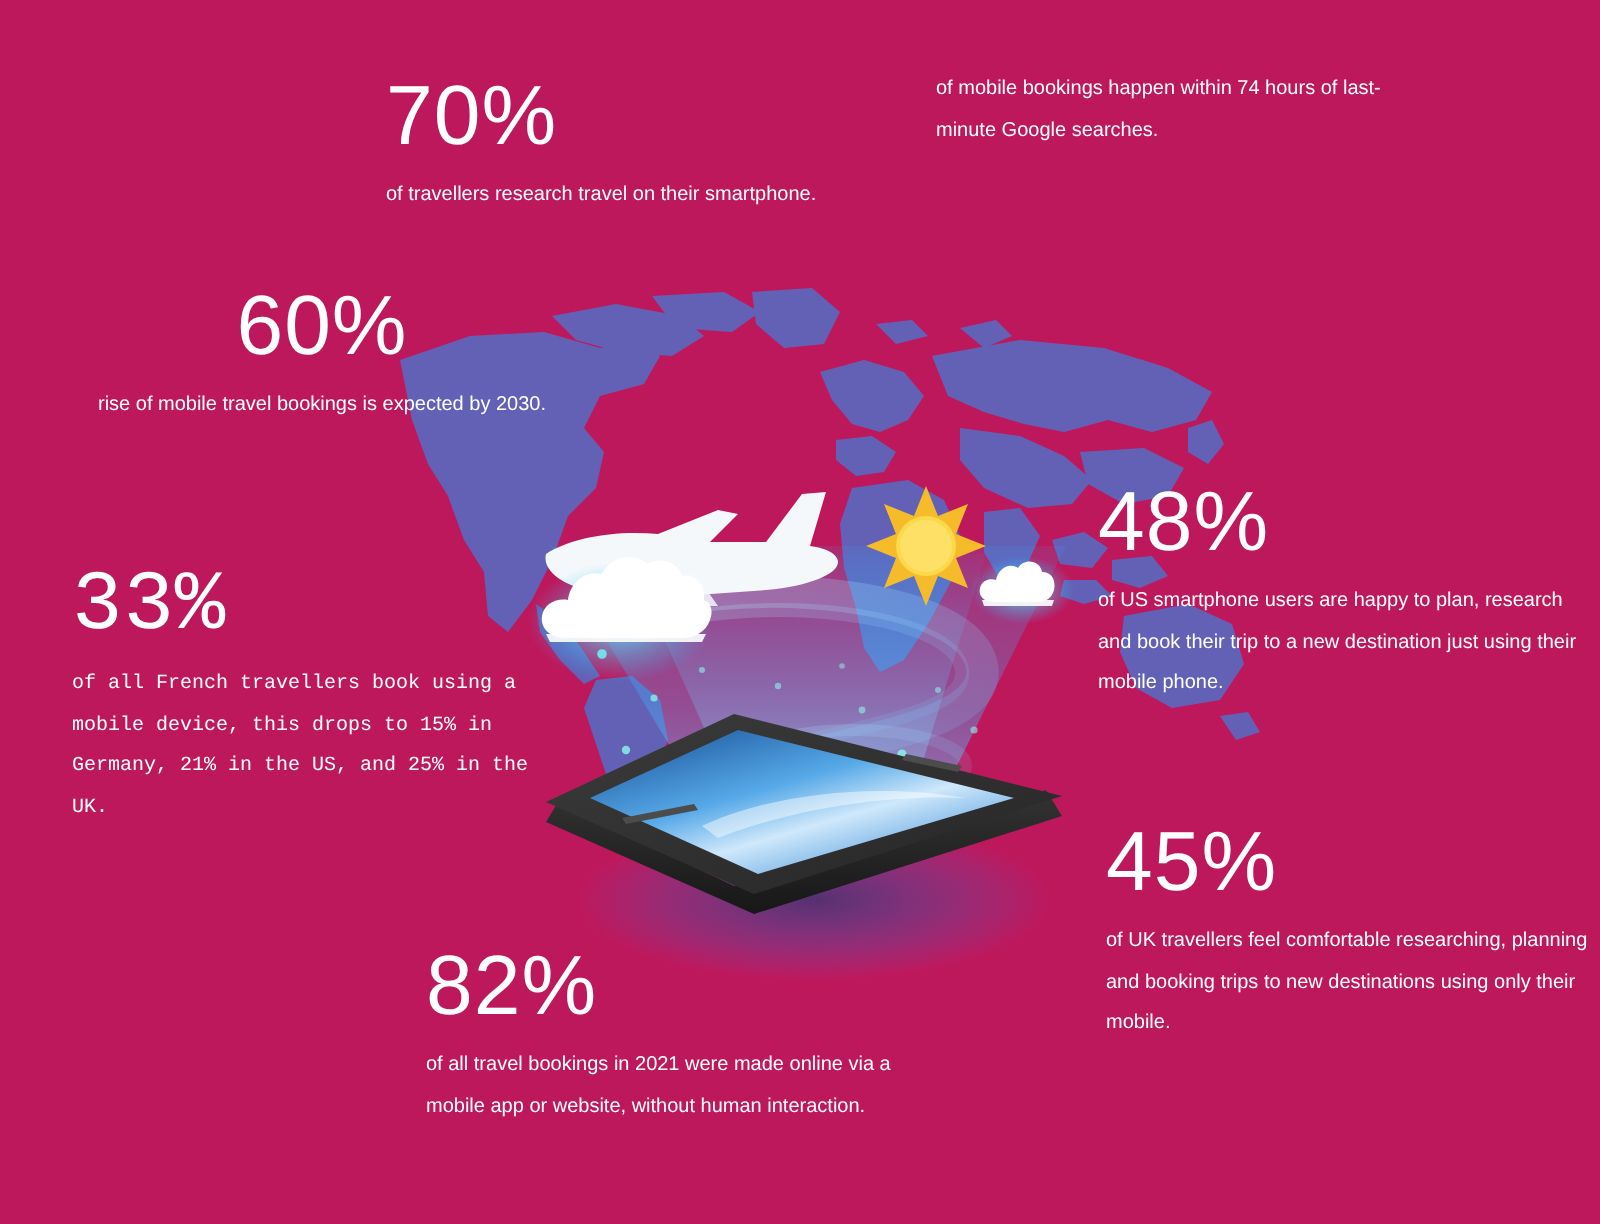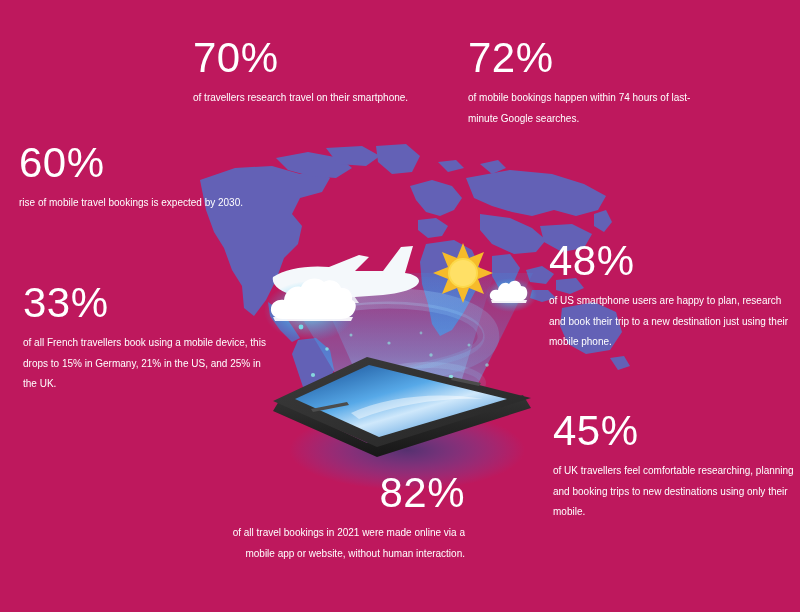--- a/index.html
+++ b/index.html
@@ -58,25 +58,25 @@
   .stat .desc {
     font-size: 10px;
     line-height: 20.5px;
     font-weight: 400;
     margin: 0;
   }
 
   
   #stat-70 { left: 193px; top: 35px;  width: 240px; }
   #stat-72 { left: 468px; top: 35px;  width: 230px; }
-  #stat-60 { left: 19px;  top: 140px; width: 240px; }
-  #stat-33 { left: 23px;  top: 280px; width: 245px; }
+  #stat-60 { left: 41px;  top: 140px; width: 240px; text-align: center; }
+  #stat-33 { left: 36px;  top: 280px; width: 245px; font-family: Liberation Mono, monospace; }
   #stat-48 { left: 549px; top: 238px; width: 240px; }
   #stat-45 { left: 538px; top: 408px; width: 243px; margin-left: 15px; }
-  #stat-82 { left: 213px; top: 470px; width: 252px; text-align: right; }
+  #stat-82 { left: 213px; top: 470px; width: 252px; }
 </style>
 </head>
 <body>
 
 <div id="infographic">
 
   <svg class="worldmap" viewBox="0 0 460 260" aria-hidden="true">
     <g fill="#1a9dff">
 
       <path d="M20,40 L55,28 L92,26 L120,34 L138,30 L150,38 L142,52 L120,58 L112,74 L122,86 L118,104
@@ -231,21 +231,20 @@
       <path d="M56,194 L92,187 L94,190 L58,197 Z" fill="#4c4c4c"></path>
     </g>
   </svg>
 
   <div class="stat" id="stat-70">
     <div class="pct">70%</div>
     <div class="desc">of travellers research travel on their smartphone.</div>
   </div>
 
   <div class="stat" id="stat-72">
-    <div class="pct">72%</div>
     <div class="desc">of mobile bookings happen within 74 hours of last-minute Google searches.</div>
   </div>
 
   <div class="stat" id="stat-60">
     <div class="pct">60%</div>
     <div class="desc">rise of mobile travel bookings is expected by 2030.</div>
   </div>
 
   <div class="stat" id="stat-33">
     <div class="pct">33%</div>

